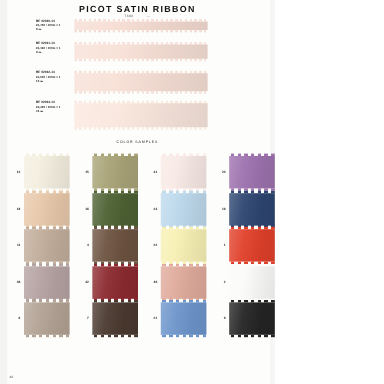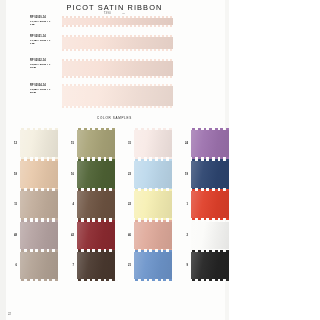--- a/index.html
+++ b/index.html
@@ -15,21 +15,21 @@
     width:229px;height:320px;
     background:#fdfdfc;
   }
 
   
   .title{
     position:absolute;
     top:3px;left:0;right:0;
     text-align:center;
     font-size:7.4px;
-    font-weight:normal;
+    font-weight:bold;
     letter-spacing:1.1px;
     color:#111;
   }
   .subtitle{
     position:absolute;
     top:12px;left:0;right:0;
     text-align:center;
     font-size:2.6px;
     letter-spacing:.4px;
     color:#555;

